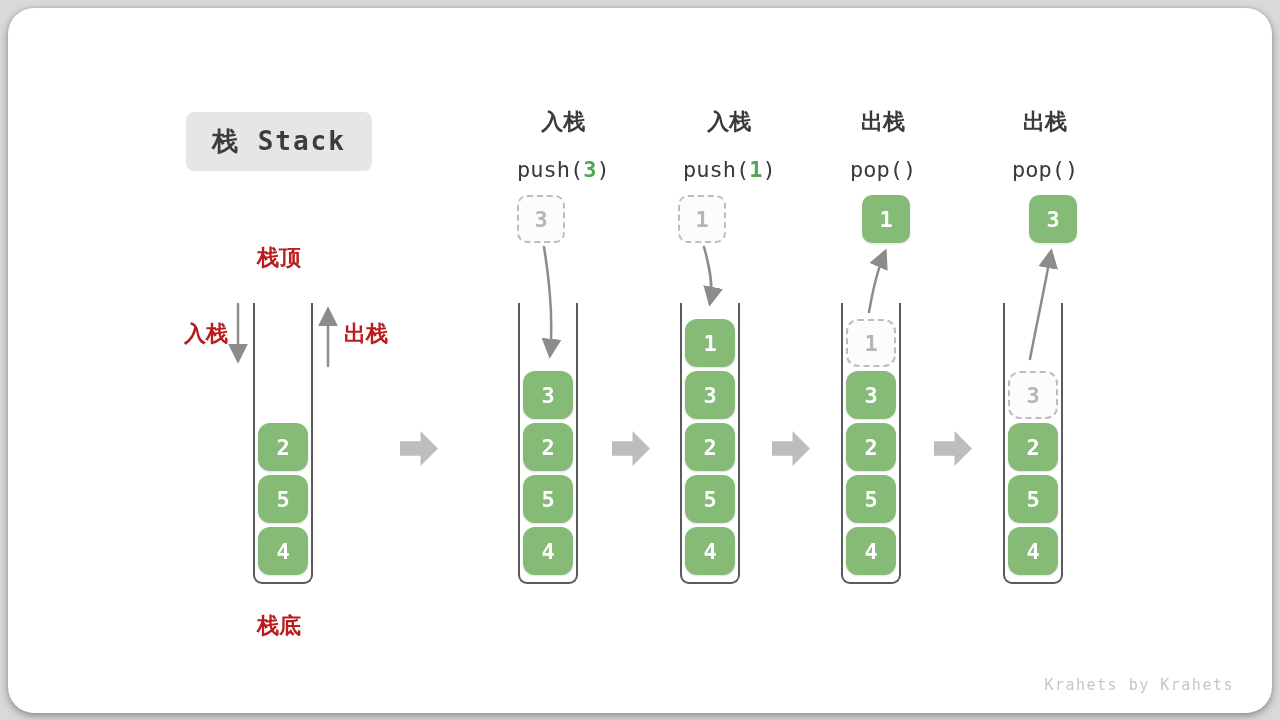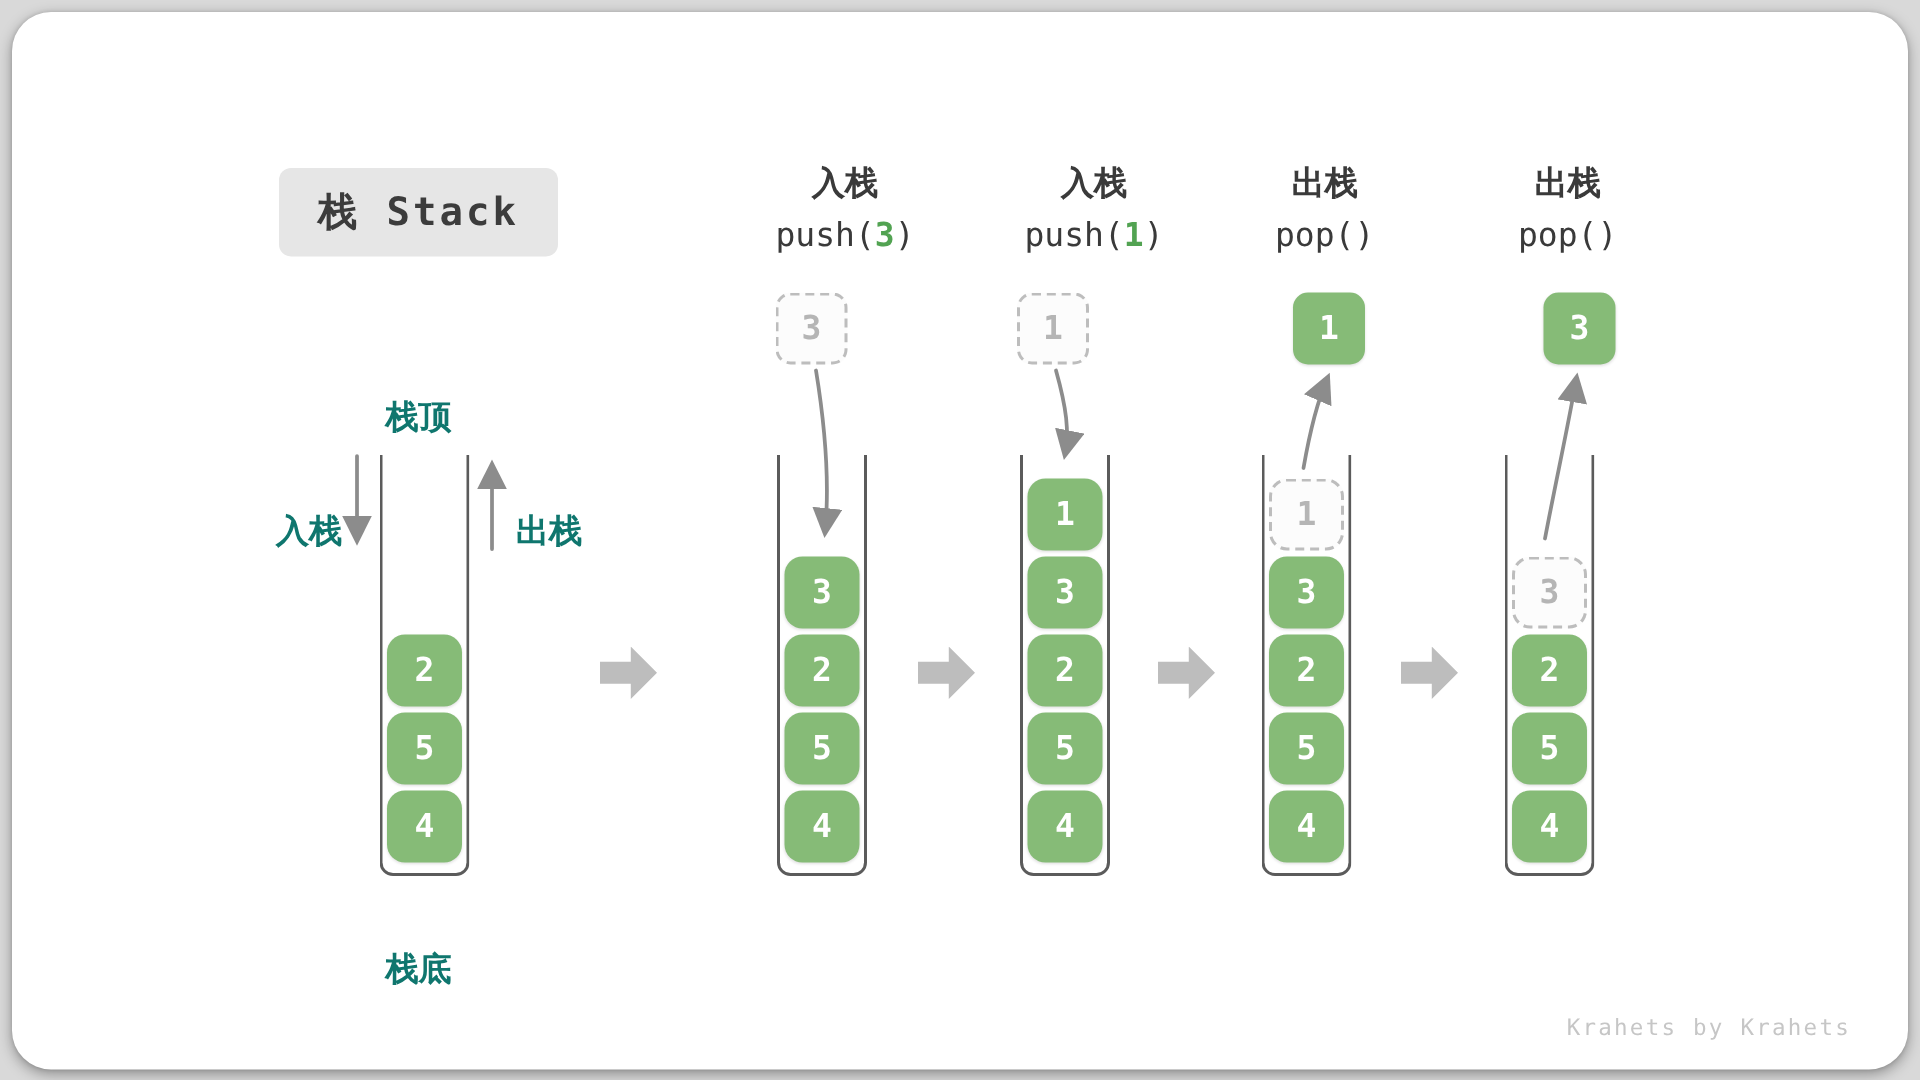--- a/index.html
+++ b/index.html
@@ -15,25 +15,25 @@
     position:absolute; left:186px; top:112px;
     background:#e6e6e6; border-radius:8px;
     padding:12px 26px;
     font-family:"DejaVu Sans Mono", monospace;
     font-size:26px; font-weight:700; color:#3c3c3c;
     letter-spacing:2px;
   }
   .op { position:absolute; top:107px; }
   .op-cn { font-size:22px; font-weight:700; color:#3a3a3a; }
   .op-code {
-    margin-top:8px; font-family:"DejaVu Sans Mono", monospace;
+    margin-top:20px; font-family:"DejaVu Sans Mono", monospace;
     font-size:22px; color:#3a3a3a;
   }
   .op-code .arg { color:#52a352; font-weight:700; }
-  .cjk { position:absolute; font-size:22px; font-weight:700; color:#0f766e;margin-top:20px; }
+  .cjk { position:absolute; font-size:22px; font-weight:700; color:#b91c1c; }
   .tube {
     position:absolute; top:303px; width:60px; height:281px;
     border-left:2px solid #5b5b5b; border-right:2px solid #5b5b5b;
     border-bottom:2px solid #5b5b5b; border-radius:0 0 9px 9px;
   }
   .cell {
     position:absolute; width:50px; height:48px; border-radius:12px;
     display:flex; align-items:center; justify-content:center;
     font-family:"DejaVu Sans Mono", monospace;
     font-size:22px; font-weight:700;

